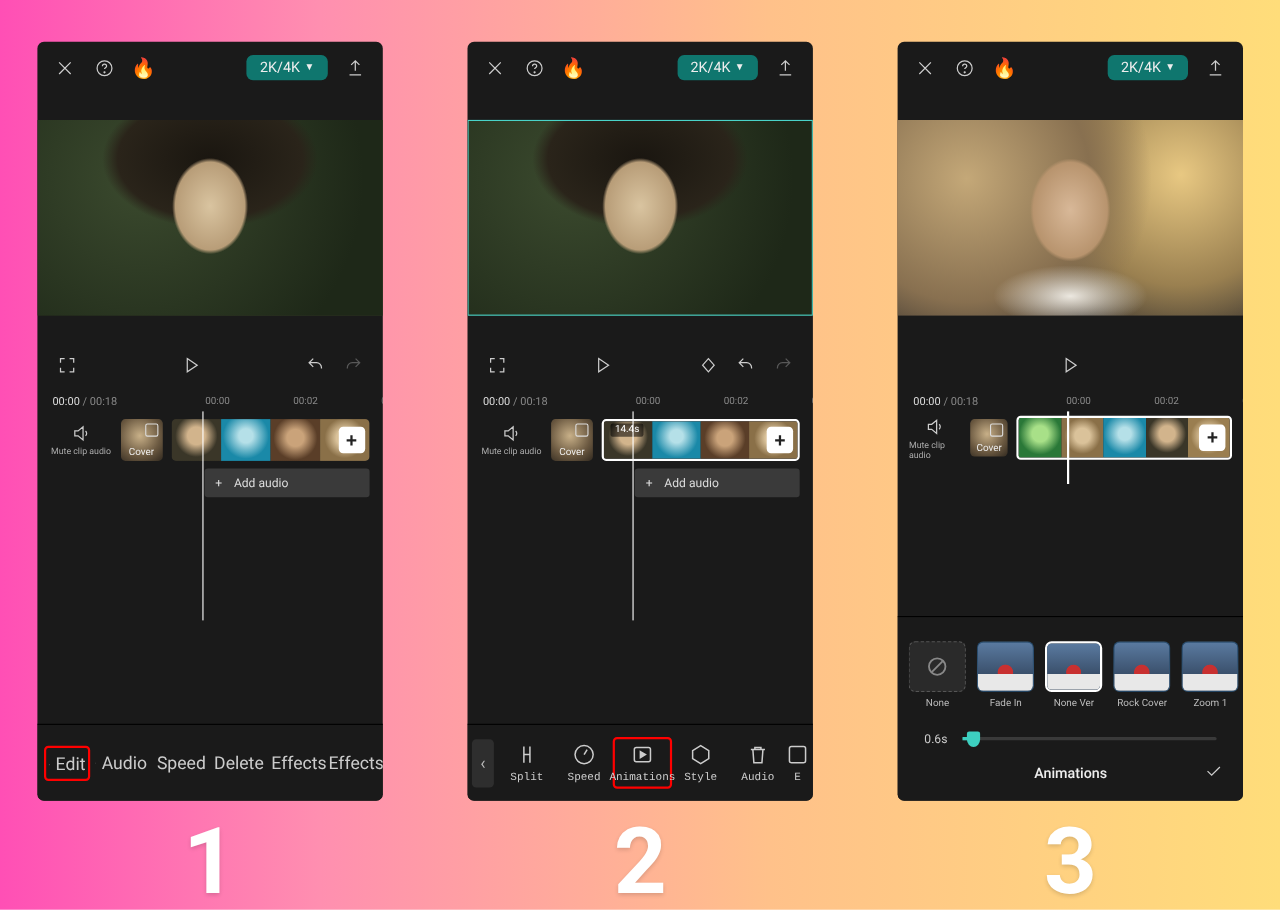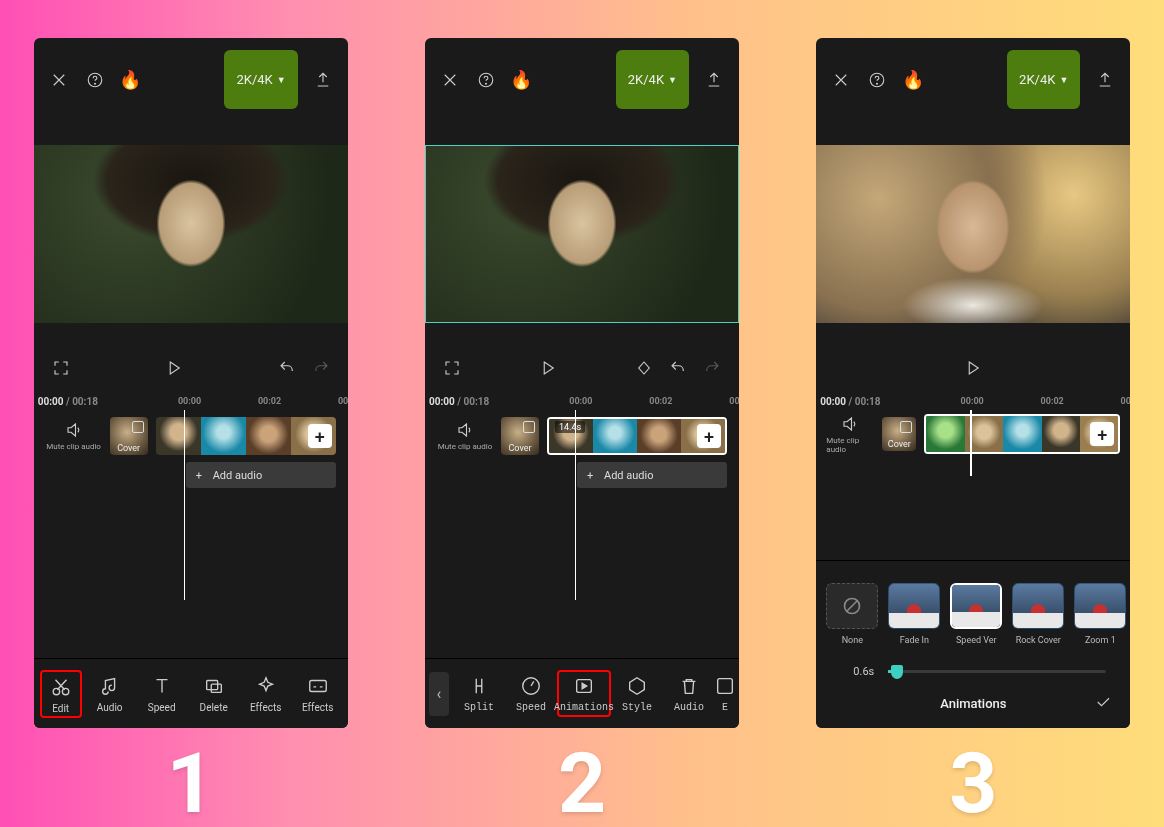--- a/index.html
+++ b/index.html
@@ -29,21 +29,21 @@
   }
   .big-num {
     color:#fff; font-size:84px; font-weight:700; margin-top:6px;
     text-shadow:0 2px 4px rgba(0,0,0,.15);
   }
   
   .topbar { display:flex; align-items:center; padding:12px 14px; gap:14px; }
   .topbar .spacer { flex:1; }
   .icon-btn { width:22px; height:22px; display:flex; align-items:center; justify-content:center; color:#eee; }
   .flame { color:#ff4a1f; font-size:18px; }
-  .res-btn { background:#4d7c0f; color:#eee; border-radius:6px; font-size:13px; padding:22px 12px; display:flex; align-items:center; gap:4px;}
+  .res-btn { background:#0f766e; color:#eee; border-radius:6px; font-size:13px; padding:4px 12px; display:flex; align-items:center; gap:4px;}
   .res-btn .caret { font-size:9px; }
   
   .preview-wrap { height:225px; display:flex; align-items:center; justify-content:center; padding:0;}
   .preview { width:100%; height:178px; position:relative; overflow:hidden;}
   .preview.selected { outline:1px solid #49d3c8; outline-offset:-1px;}
   .portrait1 {
     width:100%; height:100%;
     background:
       radial-gradient(ellipse 75px 95px at 50% 44%, #d9c4a0 0%, #b89d78 42%, transparent 46%),
       radial-gradient(ellipse 140px 90px at 50% 20%, #1a1610 0%, #2a241a 60%, transparent 70%),
@@ -58,21 +58,21 @@
       radial-gradient(circle at 20% 30%, #c4a878 0%, #887050 40%, transparent 60%),
       radial-gradient(circle at 82% 28%, #e8c882 0%, #9a8050 35%, transparent 55%),
       linear-gradient(#6a6258,#3c3630);
   }
   
   .controls-row { height:44px; display:flex; align-items:center; padding:0 16px; gap:14px;}
   .controls-row .center { flex:1; display:flex; justify-content:center; }
   .controls-row .right { display:flex; gap:12px; }
   .svgicon { width:18px; height:18px; stroke:#ccc; fill:none; stroke-width:1.5; }
   
-  .timecode-row { padding:4px 4px 2px; font-size:10px; color:#888; display:flex; align-items:center; position:relative; height:20px;font-weight:bold;}
+  .timecode-row { padding:4px 14px 2px; font-size:10px; color:#888; display:flex; align-items:center; position:relative; height:20px;}
   .timecode-row .cur { color:#ddd; }
   .ticks { flex:1; height:100%; margin-left:30px; position:relative;}
   .tick-label { position:absolute; top:2px; font-size:9px; color:#888;}
   .timeline-area { position:relative; height:140px; padding:4px 12px;}
   .track-row { display:flex; align-items:center; height:44px; gap:8px; position:relative;}
   .mute-col { width:56px; display:flex; flex-direction:column; align-items:center; gap:3px; font-size:8px; color:#aaa;}
   .mute-col .svgicon { width:18px; height:18px;}
   .cover { width:38px; height:38px; border-radius:4px; background:radial-gradient(circle at 45% 40%,#c8b088,#6a5840 60%,#322a20); display:flex; align-items:flex-end; justify-content:center; font-size:9px; color:#eee; padding-bottom:2px; position:relative;}
   .cover::before{content:""; position:absolute; top:4px; right:4px; width:10px; height:10px; border:1px solid #ddd; border-radius:2px;}
   .clip-strip { flex:1; height:38px; display:flex; border-radius:4px; overflow:hidden; position:relative;}
@@ -83,21 +83,21 @@
   .thumb.t3{background:radial-gradient(circle at 50% 45%,#caa37a 25%,#5a3e28 65%);}
   .thumb.t4{background:radial-gradient(circle at 50% 45%,#dac29a 25%,#8a7048 60%);}
   .thumb.t5{background:radial-gradient(circle at 50% 40%,#a8e088 25%,#2a7838 65%);}
   .thumb.t6{background:radial-gradient(circle at 50% 45%,#e0c8a0 25%,#9a7e50 60%);}
   .add-btn { position:absolute; right:4px; top:50%; transform:translateY(-50%); width:24px; height:24px; background:#fff; color:#222; border-radius:4px; display:flex; align-items:center; justify-content:center; font-size:18px; font-weight:500;}
   .add-audio-row { margin-top:4px; height:26px; margin-left:140px; background:#3a3a3a; border-radius:3px; display:flex; align-items:center; gap:8px; padding:0 10px; font-size:11px; color:#ddd;}
   .playhead { position:absolute; top:0; bottom:-50px; width:1.5px; background:#fff; left:150px;}
   .dur-chip { position:absolute; top:2px; left:6px; background:rgba(0,0,0,.55); color:#fff; font-size:9px; padding:1px 4px; border-radius:2px;}
   
   .tabs-row { height:70px; display:flex; align-items:center; justify-content:space-around; padding:0 4px; background:#1a1a1a; border-top:1px solid #000; margin-top:auto;}
-  .tab { display:flex; flex-direction:column; align-items:center; gap:5px; font-size:10px; color:#ccc; width:48px;}
+  .tab { display:flex; flex-direction:row; align-items:center; gap:5px; font-size:16px; color:#ccc; width:48px;}
   .tab .svgicon{width:22px;height:22px;}
   .tab.highlight { border:2px solid #ff0000; border-radius:4px; padding:4px 2px 2px; width:42px;}
   
   .tools-row { height:70px; display:flex; align-items:center; gap:4px; padding:0 4px; background:#1a1a1a; border-top:1px solid #000; margin-top:auto;}
   .back-btn { width:32px; height:44px; background:#2e2e2e; border-radius:4px; display:flex; align-items:center; justify-content:center; color:#bbb; font-size:16px;}
   .tools-scroll { flex:1; display:flex; align-items:center; justify-content:space-around;font-family:Liberation Mono, monospace;}
   .tool { display:flex; flex-direction:column; align-items:center; gap:5px; font-size:10px; color:#ccc; width:52px;}
   .tool .svgicon{width:22px;height:22px;}
   .tool.highlight { border:2px solid #ff0000; border-radius:4px; padding:3px 0 2px; width:54px;}
   
@@ -107,21 +107,21 @@
   .presets-row { display:flex; gap:10px; padding:12px 10px 6px; overflow:hidden;}
   .preset { width:56px; display:flex; flex-direction:column; align-items:center; gap:6px; font-size:9px; color:#bbb;}
   .preset .thumb-sq{width:52px;height:46px;border-radius:6px;background:linear-gradient(#24486a,#3a5a78);position:relative;overflow:hidden;border:1px solid transparent;}
   .preset.selected .thumb-sq{border:2px solid #fff;}
   .preset .ski{position:absolute;inset:0;background:
     linear-gradient(transparent 65%, #e8e8e8 65%),
     radial-gradient(circle at 50% 62%, #c83030 0 18%, transparent 20%),
     linear-gradient(#5a7aa0,#2a3a50);}
   .preset.none .thumb-sq{background:#2a2a2a;display:flex;align-items:center;justify-content:center;border:1px dashed #555;}
   .slider-row{display:flex;align-items:center;gap:14px;padding:14px 24px 6px;}
-  .slider-row .val{font-size:11px;color:#ccc;margin-left:13px;}
+  .slider-row .val{font-size:11px;color:#ccc;}
   .slider-track{flex:1;height:3px;background:#3a3a3a;border-radius:2px;position:relative;}
   .slider-fill{position:absolute;left:0;top:0;bottom:0;width:4%;background:#3dd0c0;}
   .slider-knob{position:absolute;left:4%;top:50%;transform:translate(-50%,-50%);width:12px;height:14px;background:#3dd0c0;border-radius:2px 2px 50% 50%;}
   .anim-footer{display:flex;align-items:center;justify-content:center;position:relative;height:38px;font-size:13px;color:#eee;font-weight:500;}
   .anim-footer .check{position:absolute;right:18px;}
   
   .timeline3 { position:relative; height:66px; padding:2px 10px;}
   .timeline3 .mute-col{width:48px;}
   .timeline3 .cover{width:34px;height:34px;}
   .timeline3 .clip-strip{height:40px;}
@@ -499,21 +499,21 @@
       <div class="preset">
         <div class="thumb-sq">
               <div class="ski"></div>
             </div>
         <span>Fade In</span>
       </div>
       <div class="preset selected">
         <div class="thumb-sq">
               <div class="ski"></div>
             </div>
-        <span>Speed Ver</span>
+        <span>None Ver</span>
       </div>
       <div class="preset">
         <div class="thumb-sq">
               <div class="ski"></div>
             </div>
         <span>Rock Cover</span>
       </div>
       <div class="preset">
         <div class="thumb-sq">
               <div class="ski"></div>

